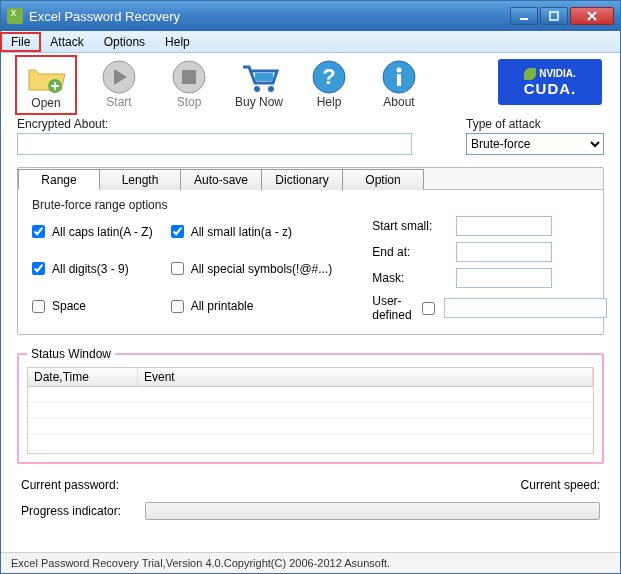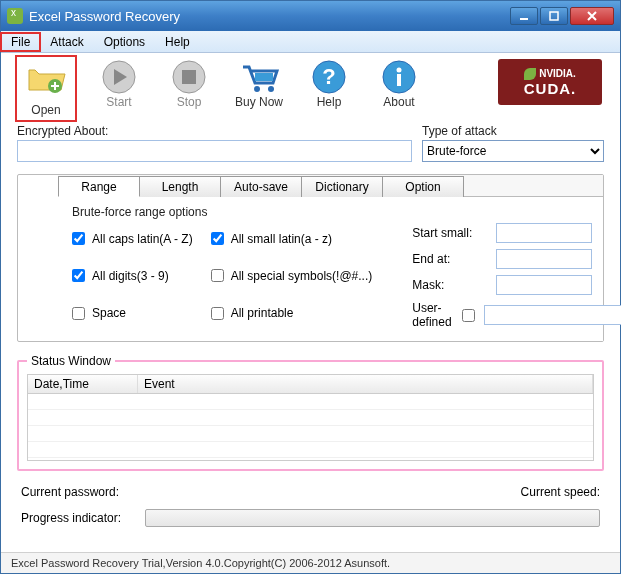--- a/index.html
+++ b/index.html
@@ -11,37 +11,37 @@
 .titlebar .title-text { flex: 1; }
 .winbtns { display: flex; gap: 2px; }
 .winbtn { width: 28px; height: 18px; border-radius: 2px; display: flex; align-items: center; justify-content: center; font-size: 11px; color: #fff; }
 .winbtn.min, .winbtn.max { background: linear-gradient(to bottom, #5ea3e0, #2c6bb3); border: 1px solid #2a5a8a; }
 .winbtn.close { background: linear-gradient(to bottom, #e07070, #c83030); border: 1px solid #8a2a2a; width: 44px; }
 .menubar { height: 22px; background: linear-gradient(to bottom, #eaf3fc, #d6e8f9); display: flex; align-items: center; font-size: 12px; border-bottom: 1px solid #b0c4de; }
 .menuitem { padding: 2px 10px; cursor: default; }
 .menuitem.highlighted { outline: 2px solid #e03030; outline-offset: -1px; }
 .toolbar { display: flex; align-items: flex-start; padding: 6px 18px 4px 18px; gap: 22px; background: #fff; }
 .tbtn { display: flex; flex-direction: column; align-items: center; font-size: 12px; cursor: default; }
-.tbtn.highlighted { outline: 2px solid #e03030; outline-offset: 2px; padding: 1px 3px; gap: 7px; }
+.tbtn.highlighted { outline: 2px solid #e03030; outline-offset: 2px; padding: 1px 3px; }
 .tbtn .ico { width: 48px; height: 36px; display: flex; align-items: center; justify-content: center; }
 .tbtn .lbl { margin-top: 0; color: #333; }
 .tbtn.disabled .lbl { color: #888; }
-.cuda-badge { margin-left: auto; width: 104px; height: 46px; background: #7f1d1d; color: #fff; border-radius: 3px; display: flex; flex-direction: column; align-items: center; justify-content: center; font-size: 10px; font-weight: bold; }
+.cuda-badge { margin-left: auto; width: 104px; height: 46px; background: #1d4ed8; color: #fff; border-radius: 3px; display: flex; flex-direction: column; align-items: center; justify-content: center; font-size: 10px; font-weight: bold; }
 .cuda-badge .nv { color: #fff; display: flex; align-items: center; gap: 3px; }
 .cuda-badge .nv::before { content: ""; width: 12px; height: 12px; background: #7cb342; border-radius: 50% 0 50% 0; display: inline-block; }
 .cuda-badge .cu { font-size: 15px; letter-spacing: 1px; }
 .content { flex: 1; padding: 2px 16px 8px 16px; font-size: 12px; }
 .row1 { display: flex; gap: 10px; align-items: flex-end; }
 .field-group { display: flex; flex-direction: column; gap: 2px; }
 .field-group label { font-size: 12px; color: #222; }
 .enc-path { width: 395px; }
 .enc-path input { width: 100%; height: 22px; border: 1px solid #a4c0e4; padding: 0 4px; font-size: 12px; background: #fff; }
-.attack-type { flex: 1; }
+.attack-type { flex: 1; margin-left: 44px; }
 .attack-type select { width: 100%; height: 22px; border: 1px solid #7a9cc6; font-size: 12px; background: #fff; }
-.tabs-wrap { margin-top: 12px; border: 1px solid #bbb; border-radius: 2px; padding-left: 40px; }
+.tabs-wrap { margin-top: 12px; border: 1px solid #bbb; border-radius: 2px; }
 .tabrow { display: flex; border-bottom: 1px solid #bbb; background: #f7f7f7; }
 .tab { width: 82px; height: 21px; border: 1px solid #9a9a9a; border-bottom: none; margin-right: -1px; display: flex; align-items: center; justify-content: center; font-size: 12px; background: linear-gradient(to bottom, #fdfdfd, #e8e8e8); position: relative; top: 1px; }
 .tab.active { background: #fff; border-bottom: 1px solid #fff; z-index: 1; }
 .tab-body { padding: 6px 10px 12px 10px; background: #fff; }
 .fieldset-label { font-size: 12px; margin: 2px 0 4px 4px; color: #222; }
 .opts-grid { display: flex; gap: 20px; }
 .opts-left { display: grid; grid-template-columns: auto auto; gap: 6px 14px; }
 .chk { display: flex; align-items: center; gap: 4px; font-size: 12px; }
 .chk input { width: 13px; height: 13px; }
 .opts-right { margin-left: 20px; display: grid; grid-template-columns: 78px 96px; gap: 6px 6px; align-items: center; font-size: 12px; }

